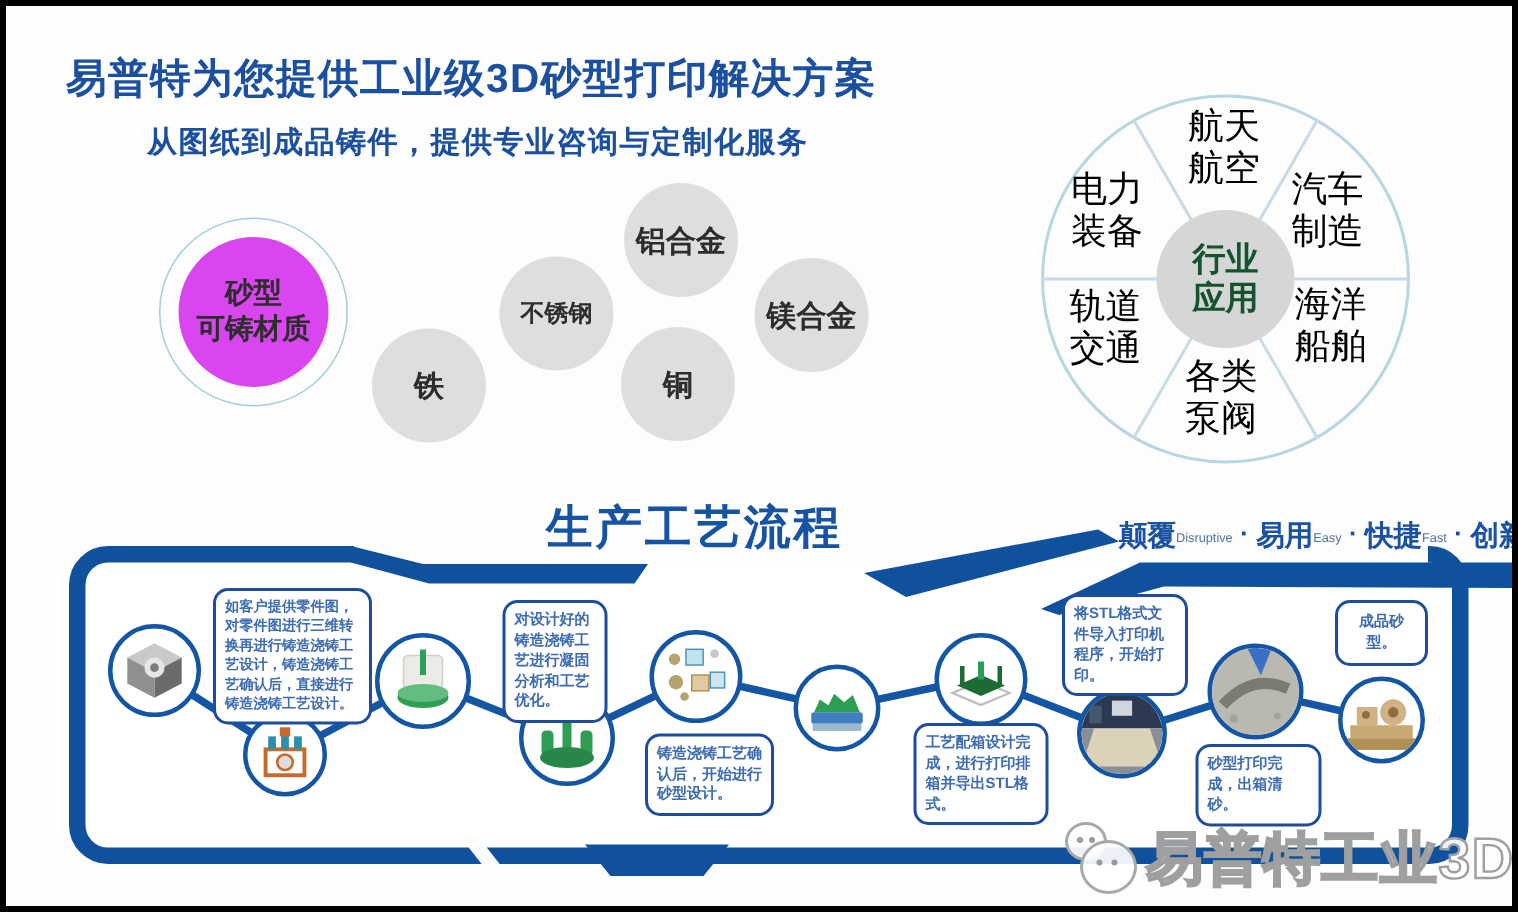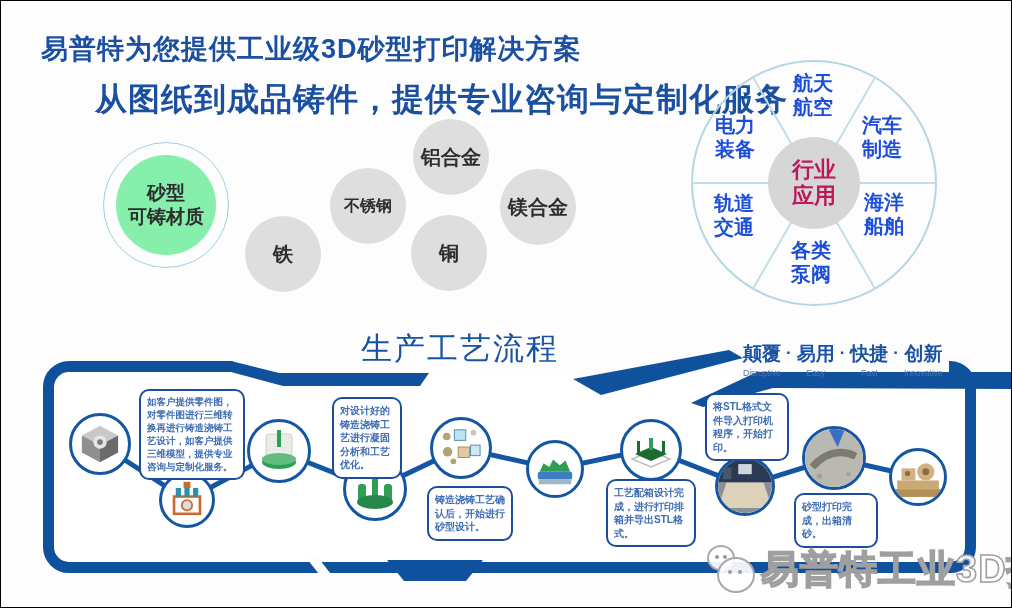--- a/index.html
+++ b/index.html
@@ -1,47 +1,47 @@
 <!DOCTYPE html>
 <html><head>
 <meta charset="utf-8">
 <style>
   html,body{margin:0;padding:0;background:#fff;}
   .stage{
     position:relative;width:1012px;height:608px;background:#fdfdfd;
-    border:1px solid #000000;box-sizing:border-box;overflow:hidden;
+    border:4px solid #000000;box-sizing:border-box;overflow:hidden;
     font-family:"Liberation Sans",sans-serif;
   }
   
   .hd-title{position:absolute;left:40px;top:30px;font-size:27px;font-weight:800;
     color:#1b4fa0;letter-spacing:1px;white-space:nowrap;z-index:3;}
-  .hd-sub{position:absolute;left:94px;top:77px;font-size:32px;font-weight:800;
+  .hd-sub{position:absolute;left:94px;top:77px;font-size:20px;font-weight:800;
     color:#1b4fa0;letter-spacing:1px;white-space:nowrap;z-index:3;}
   
   .mat{position:absolute;border-radius:50%;background:#dedede;display:flex;
     align-items:center;justify-content:center;text-align:center;
     color:#2d2d2d;font-weight:700;z-index:3;}
   .mat-ring{position:absolute;border-radius:50%;border:1.5px solid #9fcfe4;
     display:flex;align-items:center;justify-content:center;z-index:3;}
-  .mat-main{width:100px;height:100px;background:#86efac;flex-direction:column;
+  .mat-main{width:100px;height:100px;background:#d946ef;flex-direction:column;
     font-size:19px;line-height:1.25;}
   
   .wheel{position:absolute;left:690px;top:59px;width:246px;height:246px;z-index:3;}
   .wheel-outer{position:absolute;inset:0;border:2px solid #b6d6e3;border-radius:50%;}
   .spoke{position:absolute;left:0;top:122px;width:246px;height:2px;background:#c3dce8;}
   .wheel-center{position:absolute;left:77px;top:77px;width:92px;height:92px;border-radius:50%;
     background:#d6d6d6;display:flex;align-items:center;justify-content:center;text-align:center;}
-  .wheel-center-label{width:2.1em;font-size:22px;font-weight:800;color:#be185d;line-height:1.2;}
-  .wseg{position:absolute;width:2.3em;font-size:20px;font-weight:700;color:#1d4ed8;
+  .wheel-center-label{width:2.1em;font-size:22px;font-weight:800;color:#14532d;line-height:1.2;}
+  .wseg{position:absolute;width:2.3em;font-size:24px;font-weight:400;color:#000000;
     line-height:1.18;text-align:center;transform:translate(-50%,-50%);}
   
-  .proc-title{position:absolute;left:360px;top:327px;font-size:31px;font-weight:400;
+  .proc-title{position:absolute;left:360px;top:327px;font-size:31px;font-weight:700;
     color:#1753a3;letter-spacing:2px;white-space:nowrap;z-index:3;}
   .slogan{position:absolute;left:742px;top:340px;display:flex;align-items:flex-start;z-index:3;}
-  .slog-item{display:flex;flex-direction:column;align-items:center;}
+  .slog-item{display:flex;flex-direction:row;align-items:center;}
   .slog-cn{font-size:19px;font-weight:800;color:#1a52a2;white-space:nowrap;}
   .slog-en{font-size:8.5px;color:#51739f;margin-top:1px;}
   .slog-dot{font-size:17px;font-weight:800;color:#1a52a2;margin:0 5px;line-height:24px;}
   
   .panel{position:absolute;left:42px;top:360px;width:933px;height:212px;box-sizing:border-box;
     border:11px solid #10519e;border-radius:26px;background:#fff;z-index:1;}
   .decor{position:absolute;left:0;top:0;width:1012px;height:608px;z-index:2;pointer-events:none;}
   
   .fc{position:absolute;border-radius:50%;background:#fff;border:3px solid #1456a4;
     box-sizing:border-box;display:flex;align-items:center;justify-content:center;
@@ -225,26 +225,27 @@
     <svg width="52" height="52" viewBox="0 0 60 60">
       <rect x="4" y="44" width="52" height="9" fill="#b09057"></rect>
       <rect x="6" y="34" width="48" height="10" fill="#c8a873"></rect>
       <rect x="11" y="20" width="16" height="14" fill="#d2b184"></rect>
       <circle cx="39" cy="24" r="10" fill="#d2b184"></circle>
         <circle cx="39" cy="24" r="4" fill="#8d6e3f"></circle>
       <circle cx="18" cy="26" r="3" fill="#8d6e3f"></circle>
     </svg>
   </div>
 
-  <div class="tbox" style="left:138px;top:388px;width:106px;font-size:9.5px;">如客户提供零件图，对零件图进行三维转换再进行铸造浇铸工艺设计，如客户提供三维模型，提供专业咨询与定制化服务。</div>
+  <div class="tbox" style="left:138px;top:388px;width:106px;font-size:9.5px;">如客户提供零件图，对零件图进行三维转换再进行铸造浇铸工艺设计，铸造浇铸工艺确认后，直接进行铸造浇铸工艺设计。</div>
   <div class="tbox" style="left:331px;top:396px;width:70px;">对设计好的铸造浇铸工艺进行凝固分析和工艺优化。</div>
   <div class="tbox" style="left:426px;top:485px;width:86px;">铸造浇铸工艺确认后，开始进行砂型设计。</div>
   <div class="tbox" style="left:605px;top:478px;width:90px;">工艺配箱设计完成，进行打印排箱并导出STL格式。</div>
   <div class="tbox" style="left:704px;top:392px;width:84px;">将STL格式文件导入打印机程序，开始打印。</div>
   <div class="tbox" style="left:793px;top:492px;width:84px;">砂型打印完成，出箱清砂。</div>
+  <div class="tbox tbox-center" style="left:886px;top:396px;width:62px;height:44px;">成品砂型。</div>
 
   <div class="wm">
     <div class="wm-icon">
       <div class="wm-b1">
           <span class="wm-eye" style="left:6px;top:8px;"></span>
           <span class="wm-eye" style="left:14px;top:8px;"></span>
         </div>
       <div class="wm-b2">
           <span class="wm-eye" style="left:9px;top:11px;"></span>
           <span class="wm-eye" style="left:19px;top:11px;"></span>

